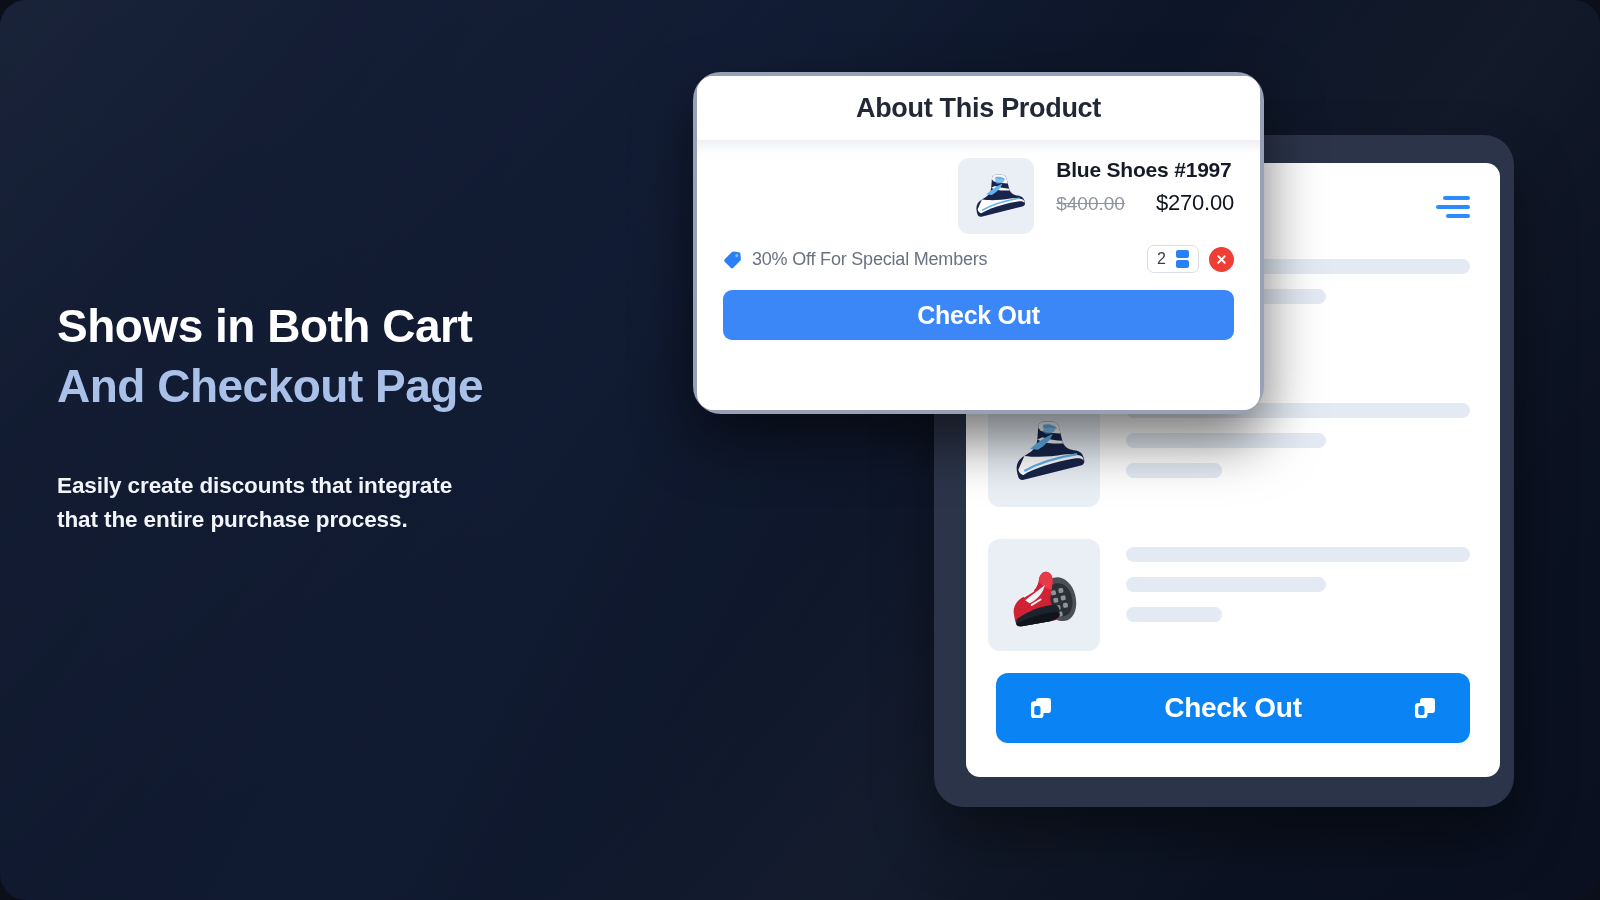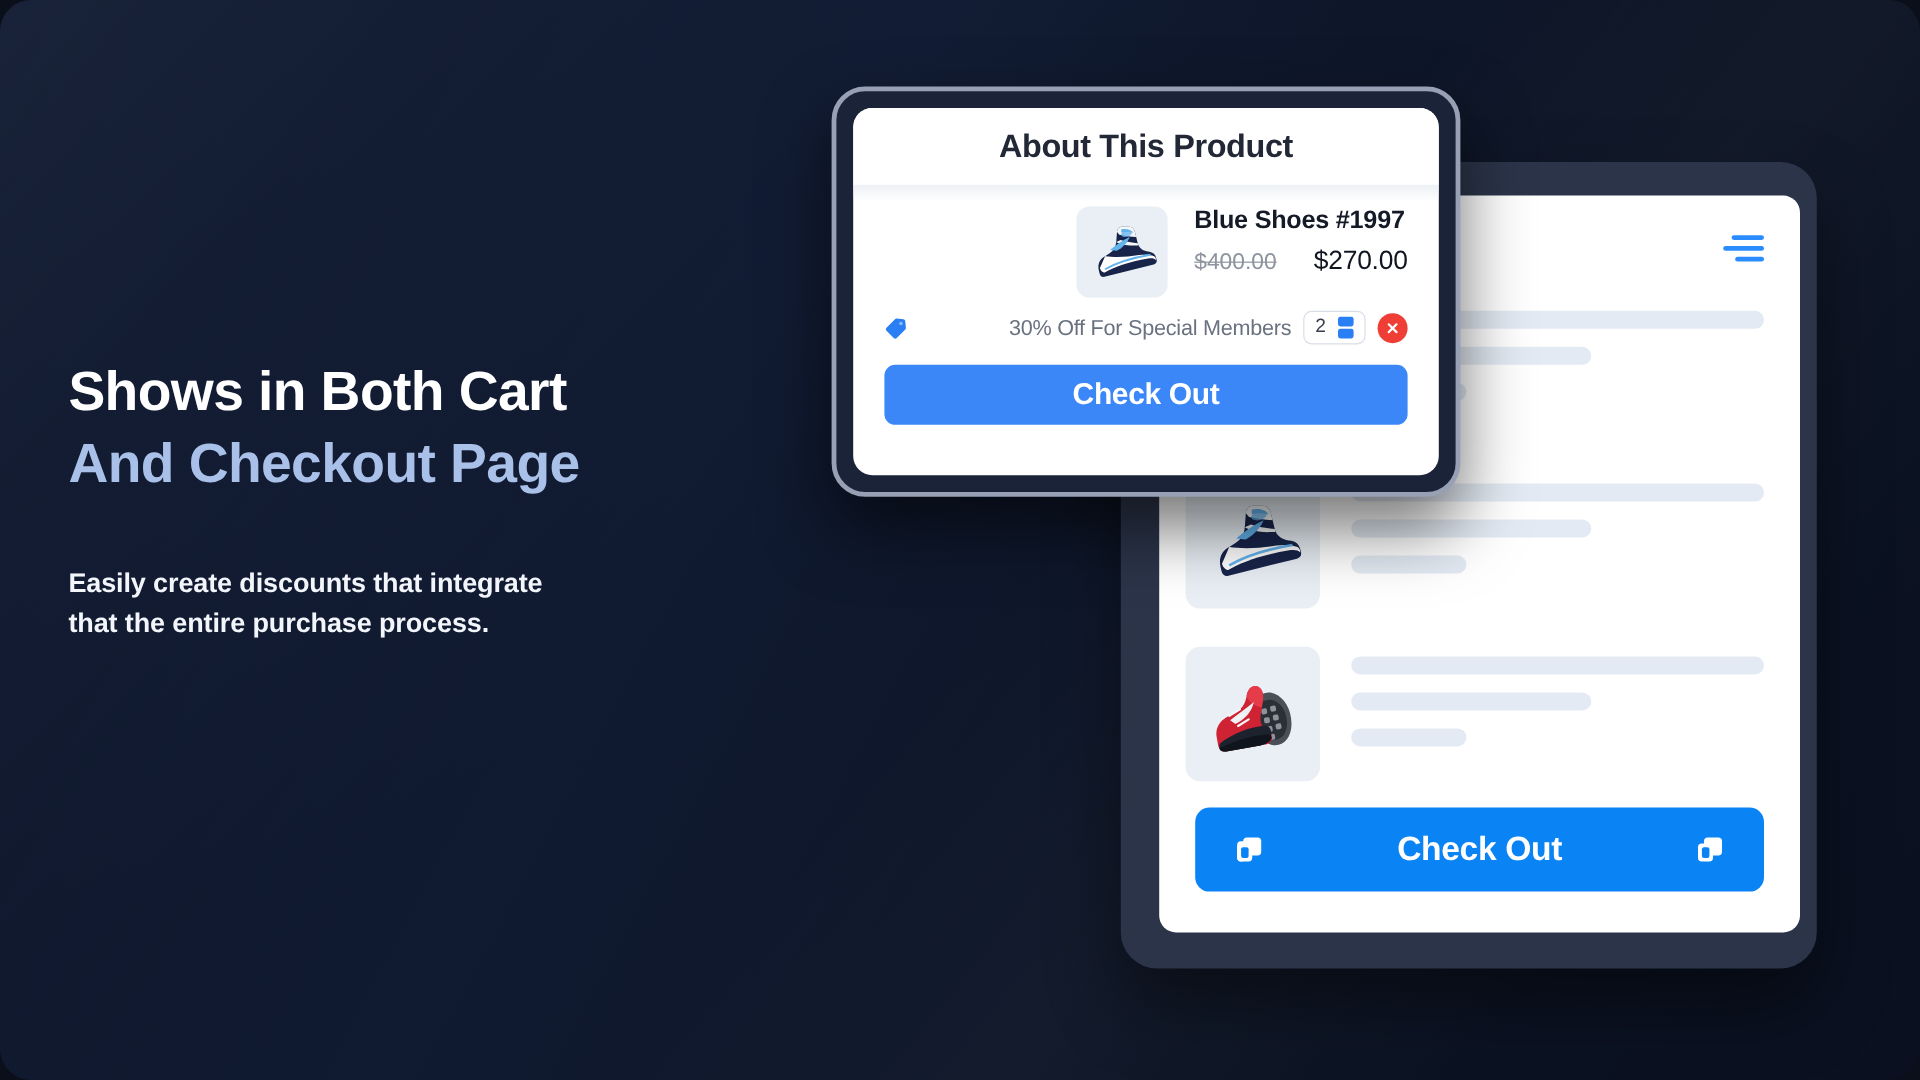--- a/index.html
+++ b/index.html
@@ -95,25 +95,24 @@
     display:flex; align-items:center; justify-content:space-between;
     padding:0 30px;
     color:#fff; font-size:28px; font-weight:bold;
     letter-spacing:-0.3px; cursor:pointer;
   }
   .cart-checkout .lbl { position:absolute; left:0; right:0; text-align:center; pointer-events:none; }
 
   
   .prod-device {
     position:absolute; left:693px; top:72px;
-    width:524px; height:342px;
+    width:571px; height:342px;
     border-radius:28px;
     background:#1b2339;
     border:4px solid #97a0b4;
-    padding:14px;
     box-shadow:0 26px 56px rgba(0,0,0,0.55);
   }
   .prod-card {
     width:100%; height:100%;
     background:#ffffff; border-radius:16px;
     overflow:hidden; position:relative;
   }
   .prod-head {
     height:64px; display:flex; align-items:center; justify-content:center;
     font-size:27px; font-weight:bold; color:#222836; letter-spacing:-0.3px;
@@ -132,21 +131,20 @@
     overflow:hidden;
   }
   .prod-name { font-size:21px; font-weight:bold; color:#151a27; letter-spacing:-0.2px; }
   .prod-prices { margin-top:8px; display:flex; align-items:baseline; gap:31px; }
   .price-old { font-size:19px; color:#8e949f; text-decoration:line-through; }
   .price-new { font-size:22px; color:#10151f; letter-spacing:-0.2px; }
 
   .promo-row {
     display:flex; align-items:center; gap:10px;
     margin-top:11px;
-    text-align:right;
   }
   .promo-text { font-size:18px; color:#6a7280; flex:1; letter-spacing:-0.2px; white-space:nowrap; }
   .stepper {
     display:flex; align-items:center; gap:10px;
     border:1px solid #d9dee6; border-radius:7px;
     padding:4px 9px; background:#fff; cursor:pointer;
   }
   .stepper .qty { font-size:16px; color:#39404d; }
   .spin { display:flex; flex-direction:column; gap:2px; }
   .spin i { display:block; width:13px; height:8px; background:#2b7ff5; border-radius:2px; position:relative; }

